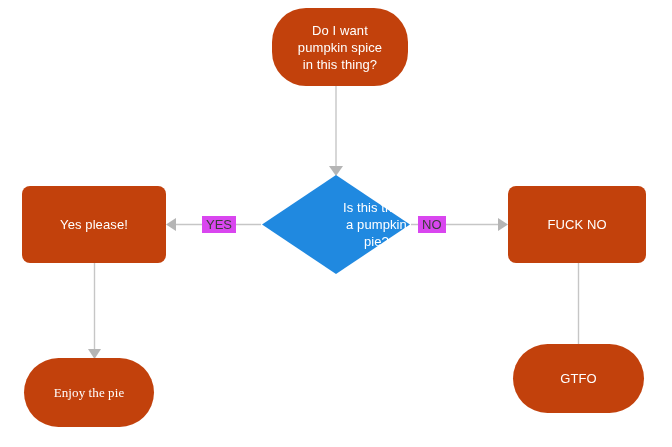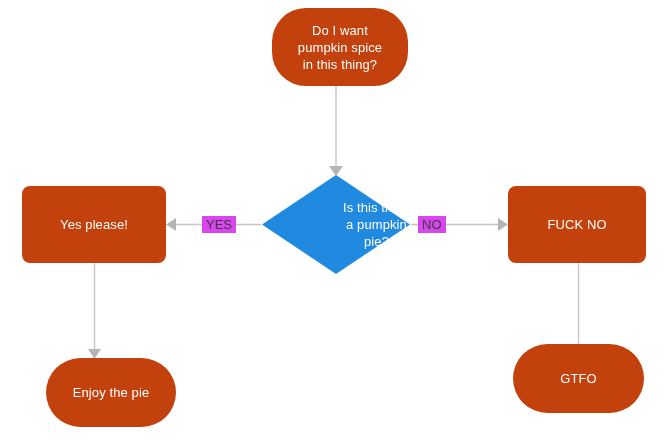--- a/index.html
+++ b/index.html
@@ -60,25 +60,26 @@
   }
   #node-fuck-no {
     left: 508px;
     top: 186px;
     width: 138px;
     height: 77px;
     border-radius: 8px;
   }
   
   #node-enjoy-pie {
-    left: 46px;
+    left: 24px;
     top: 358px;
     width: 130px;
     height: 69px;
     border-radius: 35px;
+    font-family: Liberation Serif, serif;
   }
   #node-gtfo {
     left: 513px;
     top: 344px;
     width: 131px;
     height: 69px;
     border-radius: 35px;
   }
   
   #node-decision {

